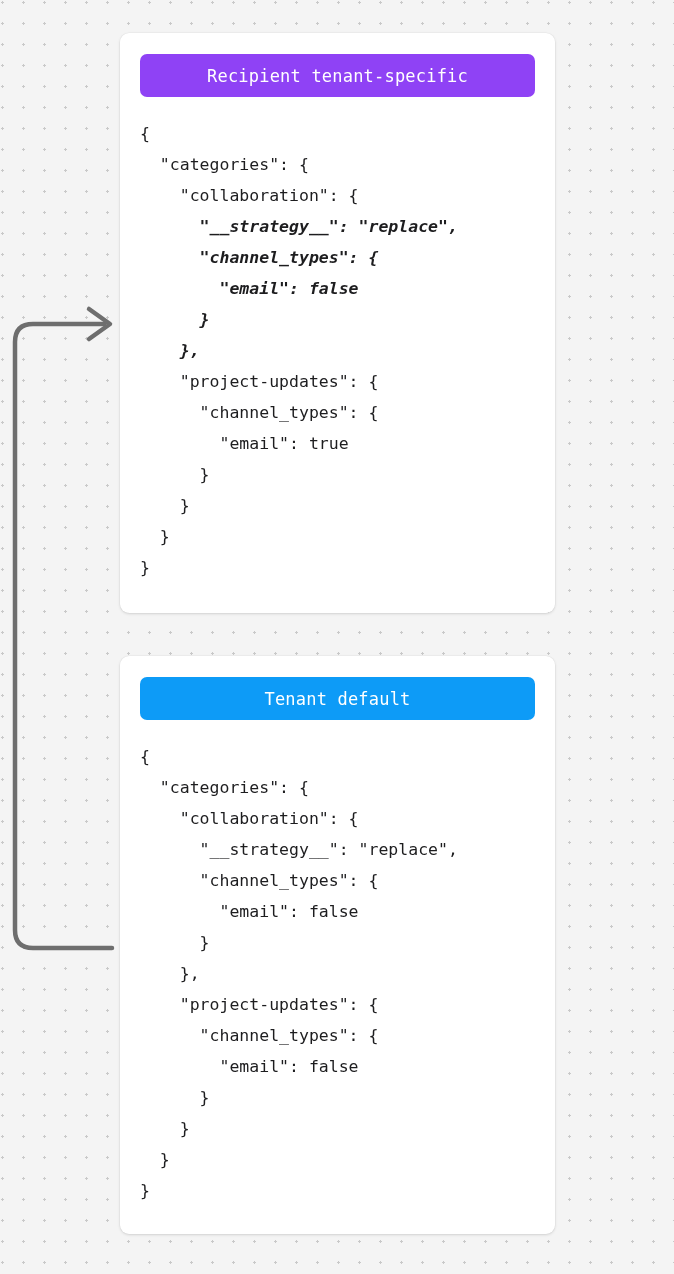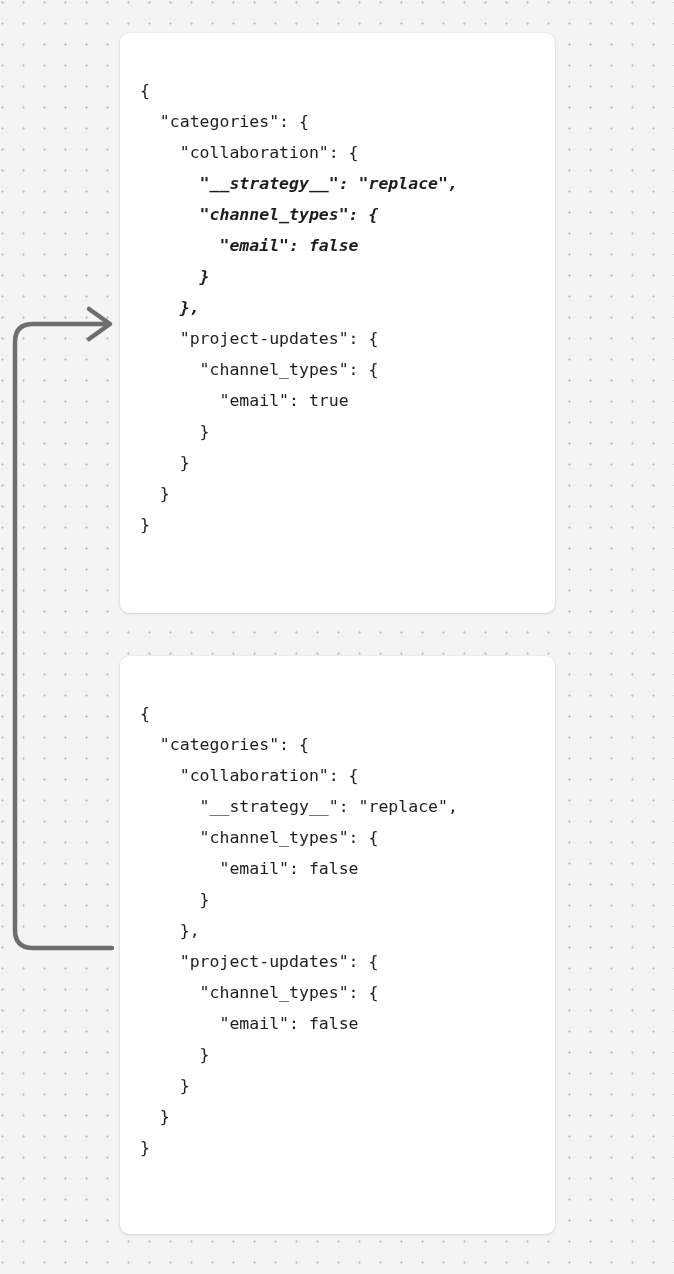--- a/index.html
+++ b/index.html
@@ -84,20 +84,26 @@
 <body>
 
 <div class="canvas">
 
   <svg class="connector" viewBox="0 0 674 1274" width="674" height="1274" aria-hidden="true">
     <path d="M 112 948 L 33 948 Q 15 948 15 930 L 15 342 Q 15 324 33 324 L 104 324" fill="none" stroke="#6e6e6e" stroke-width="4.5" stroke-linecap="round" stroke-linejoin="round"></path>
     <path d="M 89 309 L 110 324 L 89 339" fill="none" stroke="#6e6e6e" stroke-width="4.5" stroke-linecap="round" stroke-linejoin="round"></path>
   </svg>
 
   <div class="card card-1">
+    <div class="card-header purple" style="background: rgb(143, 66, 245);">
+      <span>Recipient tenant-specific</span>
+    </div>
     <pre class="code-block"><span class="code-line">{</span><span class="code-line">  "categories": {</span><span class="code-line">    "collaboration": {</span><span class="code-line em">      "__strategy__": "replace",</span><span class="code-line em">      "channel_types": {</span><span class="code-line em">        "email": false</span><span class="code-line em">      }</span><span class="code-line em">    },</span><span class="code-line">    "project-updates": {</span><span class="code-line">      "channel_types": {</span><span class="code-line">        "email": true</span><span class="code-line">      }</span><span class="code-line">    }</span><span class="code-line">  }</span><span class="code-line">}</span></pre>
   </div>
 
   <div class="card card-2">
+    <div class="card-header blue" style="background: rgb(13, 155, 247);">
+      <span>Tenant default</span>
+    </div>
     <pre class="code-block"><span class="code-line">{</span><span class="code-line">  "categories": {</span><span class="code-line">    "collaboration": {</span><span class="code-line">      "__strategy__": "replace",</span><span class="code-line">      "channel_types": {</span><span class="code-line">        "email": false</span><span class="code-line">      }</span><span class="code-line">    },</span><span class="code-line">    "project-updates": {</span><span class="code-line">      "channel_types": {</span><span class="code-line">        "email": false</span><span class="code-line">      }</span><span class="code-line">    }</span><span class="code-line">  }</span><span class="code-line">}</span></pre>
   </div>
 
 </div>
 
 </body></html>

